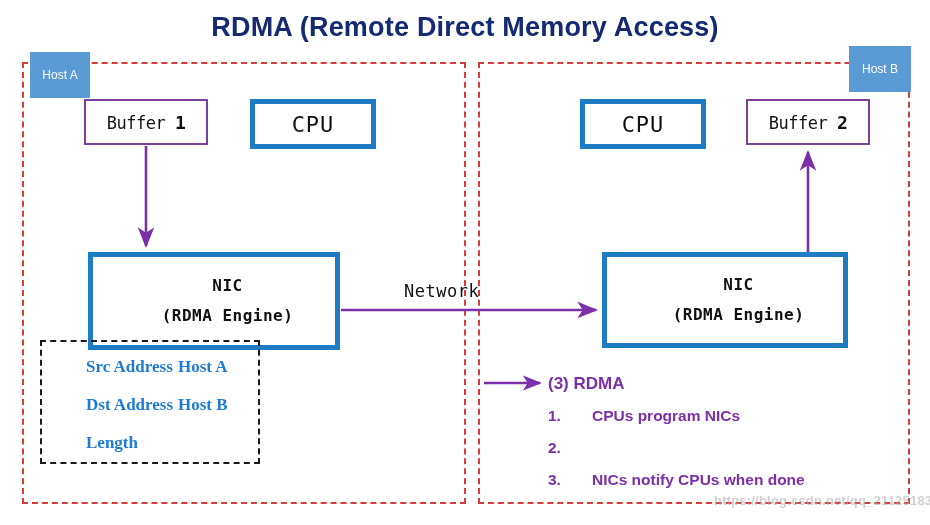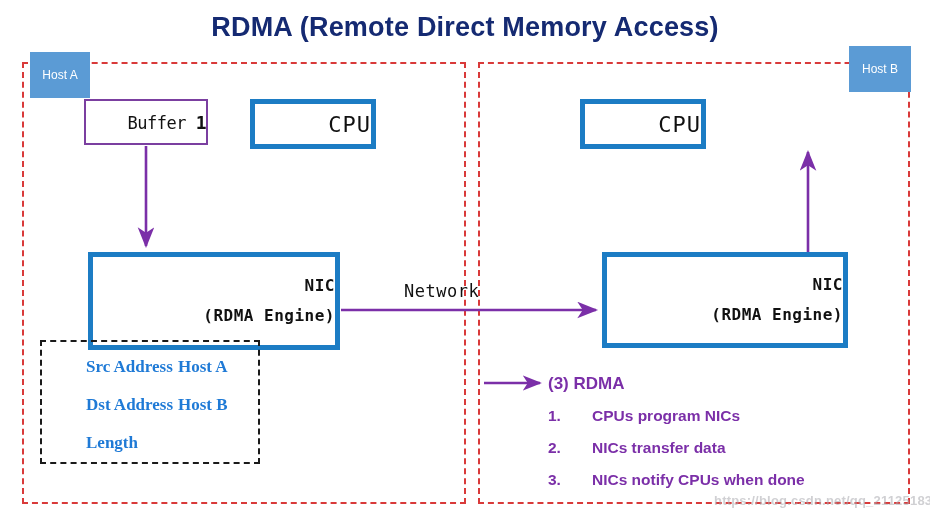--- a/index.html
+++ b/index.html
@@ -55,21 +55,21 @@
   }
   #host-a-badge { left: 30px;  top: 52px; width: 60px; height: 46px; }
   #host-b-badge { left: 849px; top: 46px; width: 62px; height: 46px; }
 
   
   .box {
     position: absolute;
     box-sizing: border-box;
     background: #ffffff;
     display: flex;
-    align-items: flex-end;
+    align-items: center;
     justify-content: center;
     flex-direction: column;
     font-family: "DejaVu Sans Mono", "Liberation Mono", monospace;
     color: #111111;
   }
   .buffer-box {
     border: 2px solid #7b3fa0;
     font-size: 17px;
     letter-spacing: -0.5px;
   }
@@ -224,20 +224,23 @@
   </div>
 
   <div id="cpu-a" class="box cpu-box">
     <span>CPU</span>
   </div>
 
   <div id="cpu-b" class="box cpu-box">
     <span>CPU</span>
   </div>
 
+  <div id="buffer2" class="box buffer-box">
+    <span><span>Buffer </span><b>2</b></span>
+  </div>
 
   <div id="nic-a" class="box nic-box">
     <span>NIC</span>
     <span>(RDMA Engine)</span>
   </div>
 
   <div id="nic-b" class="box nic-box">
     <span>NIC</span>
     <span>(RDMA Engine)</span>
   </div>
@@ -261,21 +264,20 @@
   </div>
 
   <div id="rdma-heading">(3) RDMA</div>
   <div id="rdma-steps">
     <div class="rdma-step">
       <span class="rdma-step-num">1.</span>
       <span>CPUs program NICs</span>
     </div>
     <div class="rdma-step">
       <span class="rdma-step-num">2.</span>
-      <span>NICs transfer data</span>
     </div>
     <div class="rdma-step">
       <span class="rdma-step-num">3.</span>
       <span>NICs notify CPUs when done</span>
     </div>
   </div>
 
   <div id="watermark">https://blog.csdn.net/qq_21125183</div>
 
 </div>

